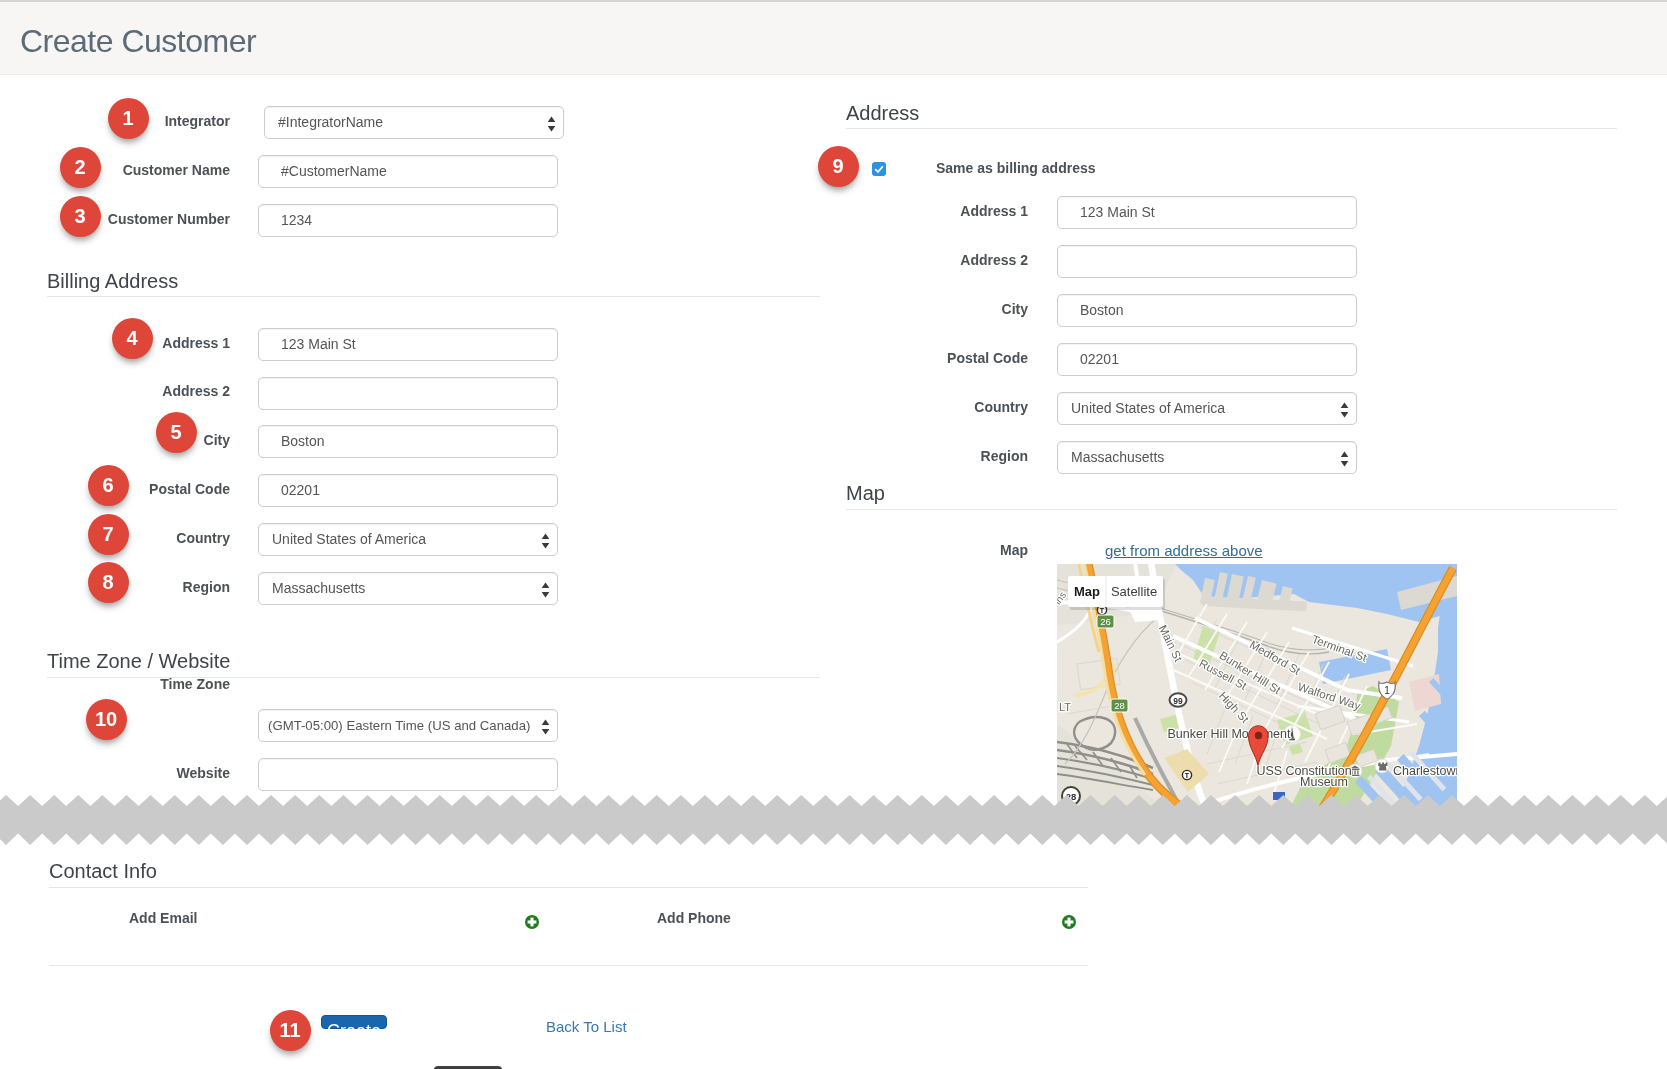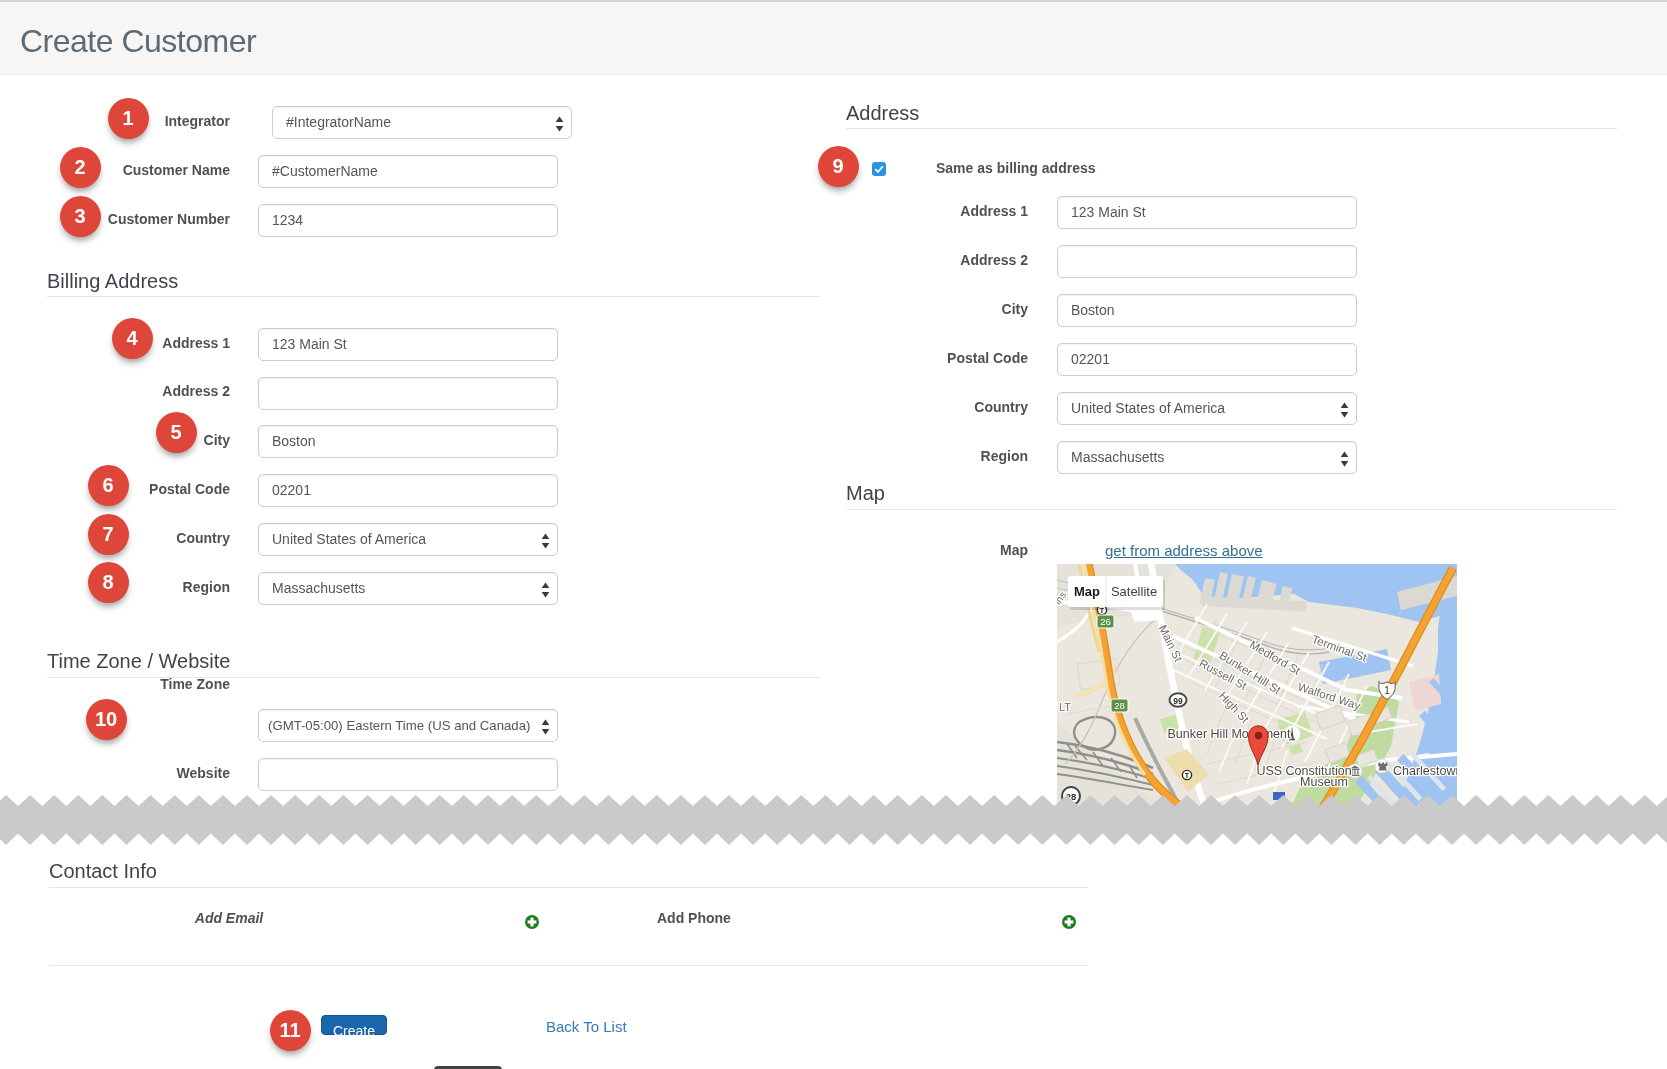--- a/index.html
+++ b/index.html
@@ -2,36 +2,36 @@
 <html><head><meta charset="utf-8"><style>
 *{margin:0;padding:0;box-sizing:border-box;}
 html,body{width:1667px;height:1069px;background:#fff;overflow:hidden;position:relative;
  font-family:"Liberation Sans",sans-serif;}
 .abs{position:absolute;}
 .hdr{position:absolute;left:0;top:0;width:1667px;height:75px;background:#f7f6f4;
  border-top:2px solid #d5d5d3;border-bottom:1px solid #edecea;}
 .hdr span{position:absolute;left:20px;top:21px;font-size:32px;letter-spacing:-0.5px;color:#5d6b76;}
 .lbl{position:absolute;font-size:14px;font-weight:bold;color:#4c5156;text-align:right;}
 .inp{position:absolute;height:33px;width:300px;border:1px solid #ccc;border-radius:5px;
- background:#fff;font-size:14px;color:#555;line-height:31px;padding-left:13px;
+ background:#fff;font-size:14px;color:#555;line-height:31px;padding-left:22px;
  white-space:nowrap;overflow:hidden;box-shadow:inset 0 1px 1px rgba(0,0,0,.05);}
 .sh{position:absolute;font-size:20px;color:#3e444a;}
 .shl{position:absolute;height:1px;background:#e6e6e6;}
 .circ{position:absolute;width:41px;height:41px;border-radius:50%;background:#de4639;
  color:#fff;font-size:20px;font-weight:bold;text-align:center;line-height:41px;
  box-shadow:0 5px 7px -2px rgba(60,60,60,.55);}
 .selarr{position:absolute;right:7px;top:9px;}
 a.lnk{color:#31708f;text-decoration:underline;margin-left:48px;}
-.btn{position:absolute;height:20px;border-radius:4px;font-size:14px;text-align:center;line-height:31px;}
+.btn{position:absolute;height:14px;border-radius:4px;font-size:18px;text-align:center;line-height:31px;}
 </style></head><body>
 <div class="hdr">
     <span>Create Customer</span>
   </div>
 <div class="lbl" style="left:10px;top:113px;width:220px;">Integrator</div>
-<div class="inp" style="left:272px;top:106px;width:300px;font-size:14px;padding-left:13px;">#IntegratorName<svg class="selarr" width="9" height="16" viewBox="0 0 9 16">
+<div class="inp" style="left:264px;top:106px;width:300px;font-size:14px;padding-left:13px;">#IntegratorName<svg class="selarr" width="9" height="16" viewBox="0 0 9 16">
       <path d="M4.5 0.5 L8.3 6 L0.7 6 Z" fill="#3a3a3a"></path>
       <path d="M4.5 15.5 L8.3 10 L0.7 10 Z" fill="#3a3a3a"></path>
     </svg></div>
 <div class="lbl" style="left:10px;top:162px;width:220px;">Customer Name</div>
 <div class="inp" style="left:258px;top:155px;width:300px;">#CustomerName</div>
 <div class="lbl" style="left:10px;top:211px;width:220px;">Customer Number</div>
 <div class="inp" style="left:258px;top:204px;width:300px;">1234</div>
 <div class="sh" style="left:47px;top:270px;">Billing Address</div>
 <div class="shl" style="left:47px;top:296px;width:773px;"></div>
 <div class="lbl" style="left:10px;top:335px;width:220px;">Address 1</div>
@@ -251,21 +251,21 @@
 <div class="circ" style="left:87.5px;top:513.5px;">7</div>
 <div class="circ" style="left:87.5px;top:561.5px;">8</div>
 <div class="circ" style="left:817.5px;top:145.5px;">9</div>
 <div class="circ" style="left:85.5px;top:698.5px;">10</div>
 <div class="circ" style="left:269.5px;top:1009.5px;">11</div>
 <svg class="abs" style="left:0;top:790px;" width="1667" height="60" viewBox="0 790 1667 60">
     <polygon points="0.0,800.5 6.0,795.0 18.1,806.0 30.1,795.0 42.2,806.0 54.2,795.0 66.2,806.0 78.3,795.0 90.4,806.0 102.4,795.0 114.5,806.0 126.5,795.0 138.6,806.0 150.6,795.0 162.7,806.0 174.7,795.0 186.8,806.0 198.8,795.0 210.8,806.0 222.9,795.0 234.9,806.0 247.0,795.0 259.0,806.0 271.1,795.0 283.1,806.0 295.2,795.0 307.2,806.0 319.3,795.0 331.4,806.0 343.4,795.0 355.5,806.0 367.5,795.0 379.6,806.0 391.6,795.0 403.7,806.0 415.7,795.0 427.8,806.0 439.8,795.0 451.9,806.0 463.9,795.0 476.0,806.0 488.0,795.0 500.1,806.0 512.1,795.0 524.2,806.0 536.2,795.0 548.3,806.0 560.3,795.0 572.4,806.0 584.4,795.0 596.5,806.0 608.5,795.0 620.6,806.0 632.6,795.0 644.7,806.0 656.7,795.0 668.8,806.0 680.8,795.0 692.9,806.0 704.9,795.0 717.0,806.0 729.0,795.0 741.1,806.0 753.1,795.0 765.2,806.0 777.2,795.0 789.3,806.0 801.3,795.0 813.4,806.0 825.4,795.0 837.5,806.0 849.5,795.0 861.6,806.0 873.6,795.0 885.7,806.0 897.7,795.0 909.8,806.0 921.8,795.0 933.9,806.0 945.9,795.0 958.0,806.0 970.0,795.0 982.1,806.0 994.1,795.0 1006.2,806.0 1018.2,795.0 1030.3,806.0 1042.3,795.0 1054.4,806.0 1066.4,795.0 1078.5,806.0 1090.5,795.0 1102.6,806.0 1114.6,795.0 1126.7,806.0 1138.7,795.0 1150.8,806.0 1162.8,795.0 1174.9,806.0 1186.9,795.0 1199.0,806.0 1211.0,795.0 1223.0,806.0 1235.1,795.0 1247.1,806.0 1259.2,795.0 1271.2,806.0 1283.3,795.0 1295.3,806.0 1307.4,795.0 1319.4,806.0 1331.5,795.0 1343.5,806.0 1355.6,795.0 1367.6,806.0 1379.7,795.0 1391.7,806.0 1403.8,795.0 1415.8,806.0 1427.9,795.0 1439.9,806.0 1452.0,795.0 1464.0,806.0 1476.1,795.0 1488.1,806.0 1500.2,795.0 1512.2,806.0 1524.3,795.0 1536.3,806.0 1548.4,795.0 1560.4,806.0 1572.5,795.0 1584.5,806.0 1596.6,795.0 1608.6,806.0 1620.7,795.0 1632.7,806.0 1644.8,795.0 1656.8,806.0 1668.9,795.0 1680.9,806.0 1680.9,833.5 1668.9,845.0 1656.8,833.5 1644.8,845.0 1632.7,833.5 1620.7,845.0 1608.6,833.5 1596.6,845.0 1584.5,833.5 1572.5,845.0 1560.4,833.5 1548.4,845.0 1536.3,833.5 1524.3,845.0 1512.2,833.5 1500.2,845.0 1488.1,833.5 1476.1,845.0 1464.0,833.5 1452.0,845.0 1439.9,833.5 1427.9,845.0 1415.8,833.5 1403.8,845.0 1391.7,833.5 1379.7,845.0 1367.6,833.5 1355.6,845.0 1343.5,833.5 1331.5,845.0 1319.4,833.5 1307.4,845.0 1295.3,833.5 1283.3,845.0 1271.2,833.5 1259.2,845.0 1247.1,833.5 1235.1,845.0 1223.0,833.5 1211.0,845.0 1199.0,833.5 1186.9,845.0 1174.9,833.5 1162.8,845.0 1150.8,833.5 1138.7,845.0 1126.7,833.5 1114.6,845.0 1102.6,833.5 1090.5,845.0 1078.5,833.5 1066.4,845.0 1054.4,833.5 1042.3,845.0 1030.3,833.5 1018.2,845.0 1006.2,833.5 994.1,845.0 982.1,833.5 970.0,845.0 958.0,833.5 945.9,845.0 933.9,833.5 921.8,845.0 909.8,833.5 897.7,845.0 885.7,833.5 873.6,845.0 861.6,833.5 849.5,845.0 837.5,833.5 825.4,845.0 813.4,833.5 801.3,845.0 789.3,833.5 777.2,845.0 765.2,833.5 753.1,845.0 741.1,833.5 729.0,845.0 717.0,833.5 704.9,845.0 692.9,833.5 680.8,845.0 668.8,833.5 656.7,845.0 644.7,833.5 632.6,845.0 620.6,833.5 608.5,845.0 596.5,833.5 584.4,845.0 572.4,833.5 560.3,845.0 548.3,833.5 536.2,845.0 524.2,833.5 512.1,845.0 500.1,833.5 488.0,845.0 476.0,833.5 463.9,845.0 451.9,833.5 439.8,845.0 427.8,833.5 415.7,845.0 403.7,833.5 391.6,845.0 379.6,833.5 367.5,845.0 355.5,833.5 343.4,845.0 331.4,833.5 319.3,845.0 307.2,833.5 295.2,845.0 283.1,833.5 271.1,845.0 259.0,833.5 247.0,845.0 234.9,833.5 222.9,845.0 210.8,833.5 198.8,845.0 186.8,833.5 174.7,845.0 162.7,833.5 150.6,845.0 138.6,833.5 126.5,845.0 114.5,833.5 102.4,845.0 90.4,833.5 78.3,845.0 66.2,833.5 54.2,845.0 42.2,833.5 30.1,845.0 18.1,833.5 6.0,845.0 0.0,839.3" fill="#cacaca"></polygon>
   </svg>
 <div class="sh" style="left:49px;top:860px;">Contact Info</div>
 <div class="shl" style="left:49px;top:887px;width:1039px;"></div>
-<div class="lbl" style="left:129px;top:910px;width:200px;text-align:center;font-style:italic;">Add Email</div>
+<div class="lbl" style="left:129px;top:910px;width:200px;text-align:left;">Add Email</div>
 <div class="lbl" style="left:657px;top:910px;width:200px;text-align:left;">Add Phone</div>
 <div class="abs" style="left:525px;top:915px;"><svg width="14" height="14" viewBox="0 0 14 14">
       <circle cx="7" cy="7" r="7" fill="#1d7d1d"></circle>
       <rect x="5.45" y="2.6" width="3.1" height="8.8" fill="#fff"></rect>
       <rect x="2.6" y="5.45" width="8.8" height="3.1" fill="#fff"></rect>
     </svg></div>
 <div class="abs" style="left:1062px;top:915px;"><svg width="14" height="14" viewBox="0 0 14 14">
       <circle cx="7" cy="7" r="7" fill="#1d7d1d"></circle>
       <rect x="5.45" y="2.6" width="3.1" height="8.8" fill="#fff"></rect>
       <rect x="2.6" y="5.45" width="8.8" height="3.1" fill="#fff"></rect>

